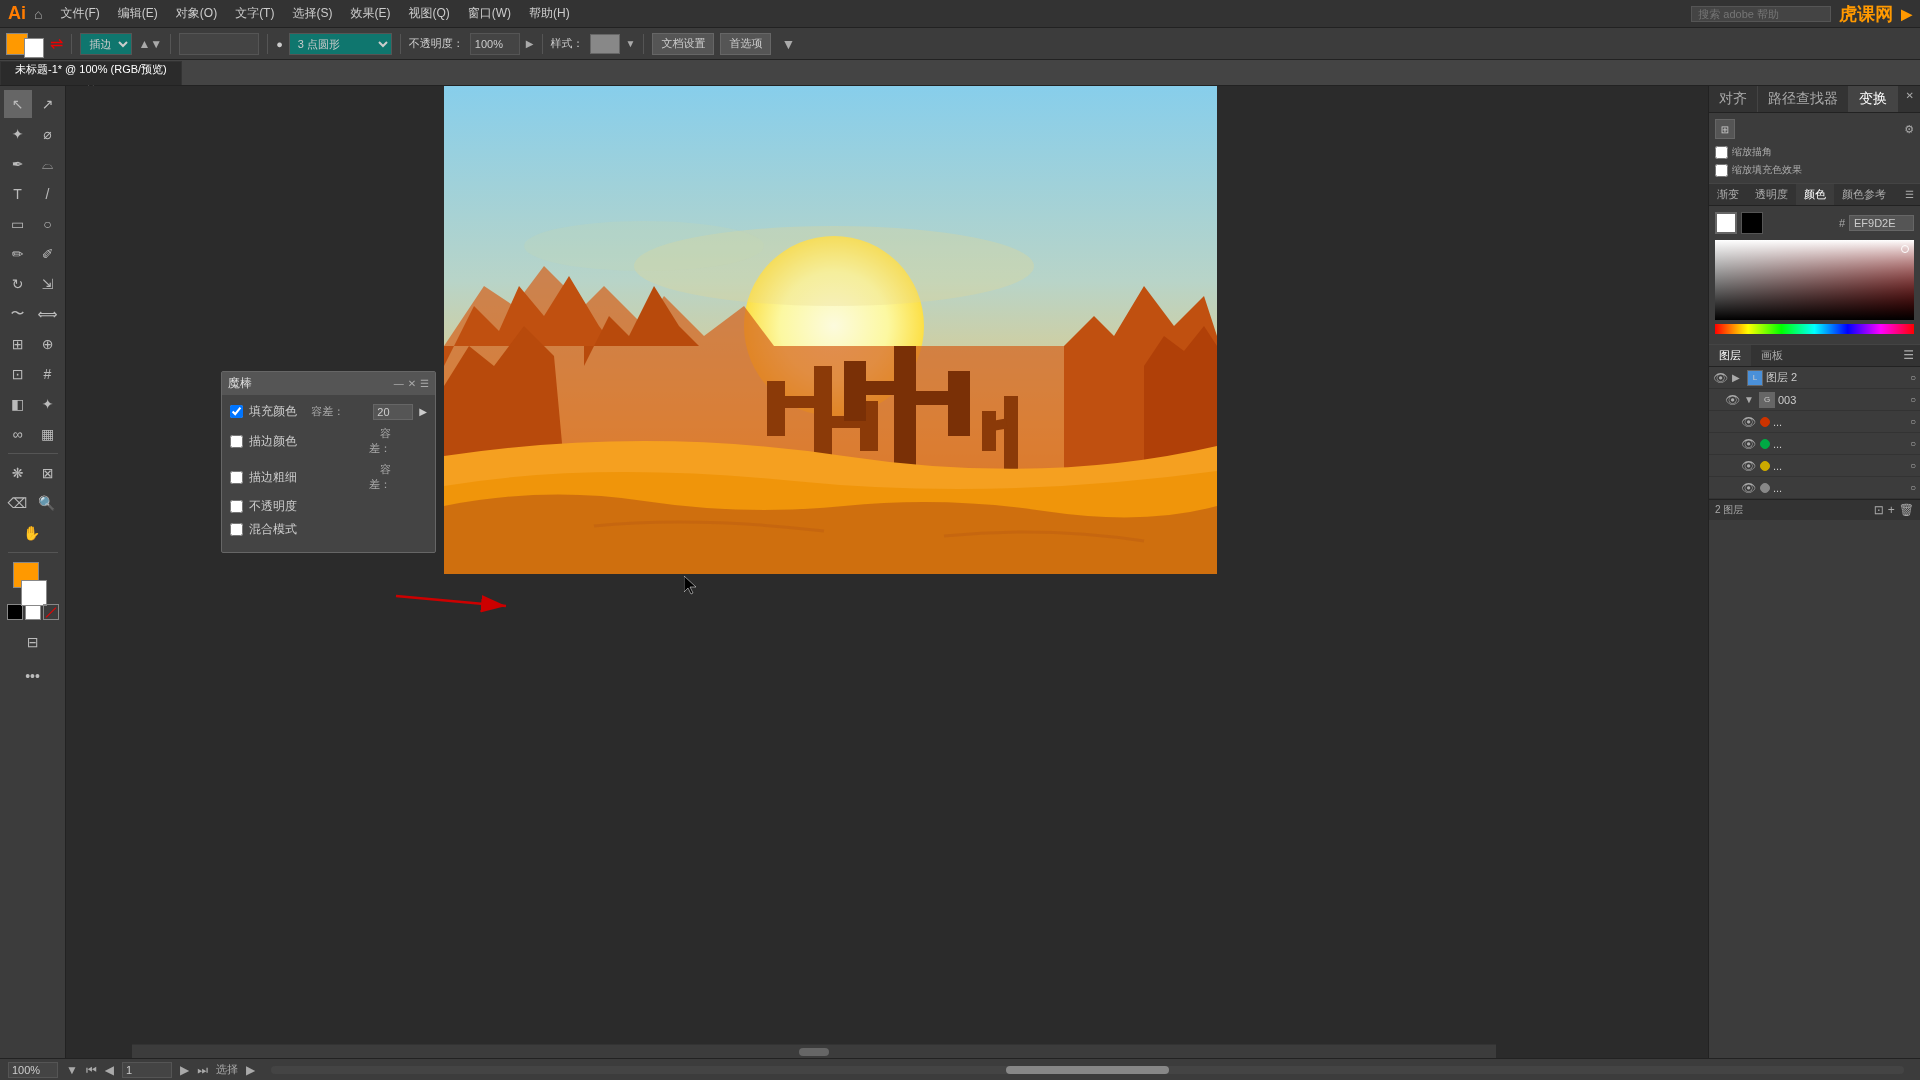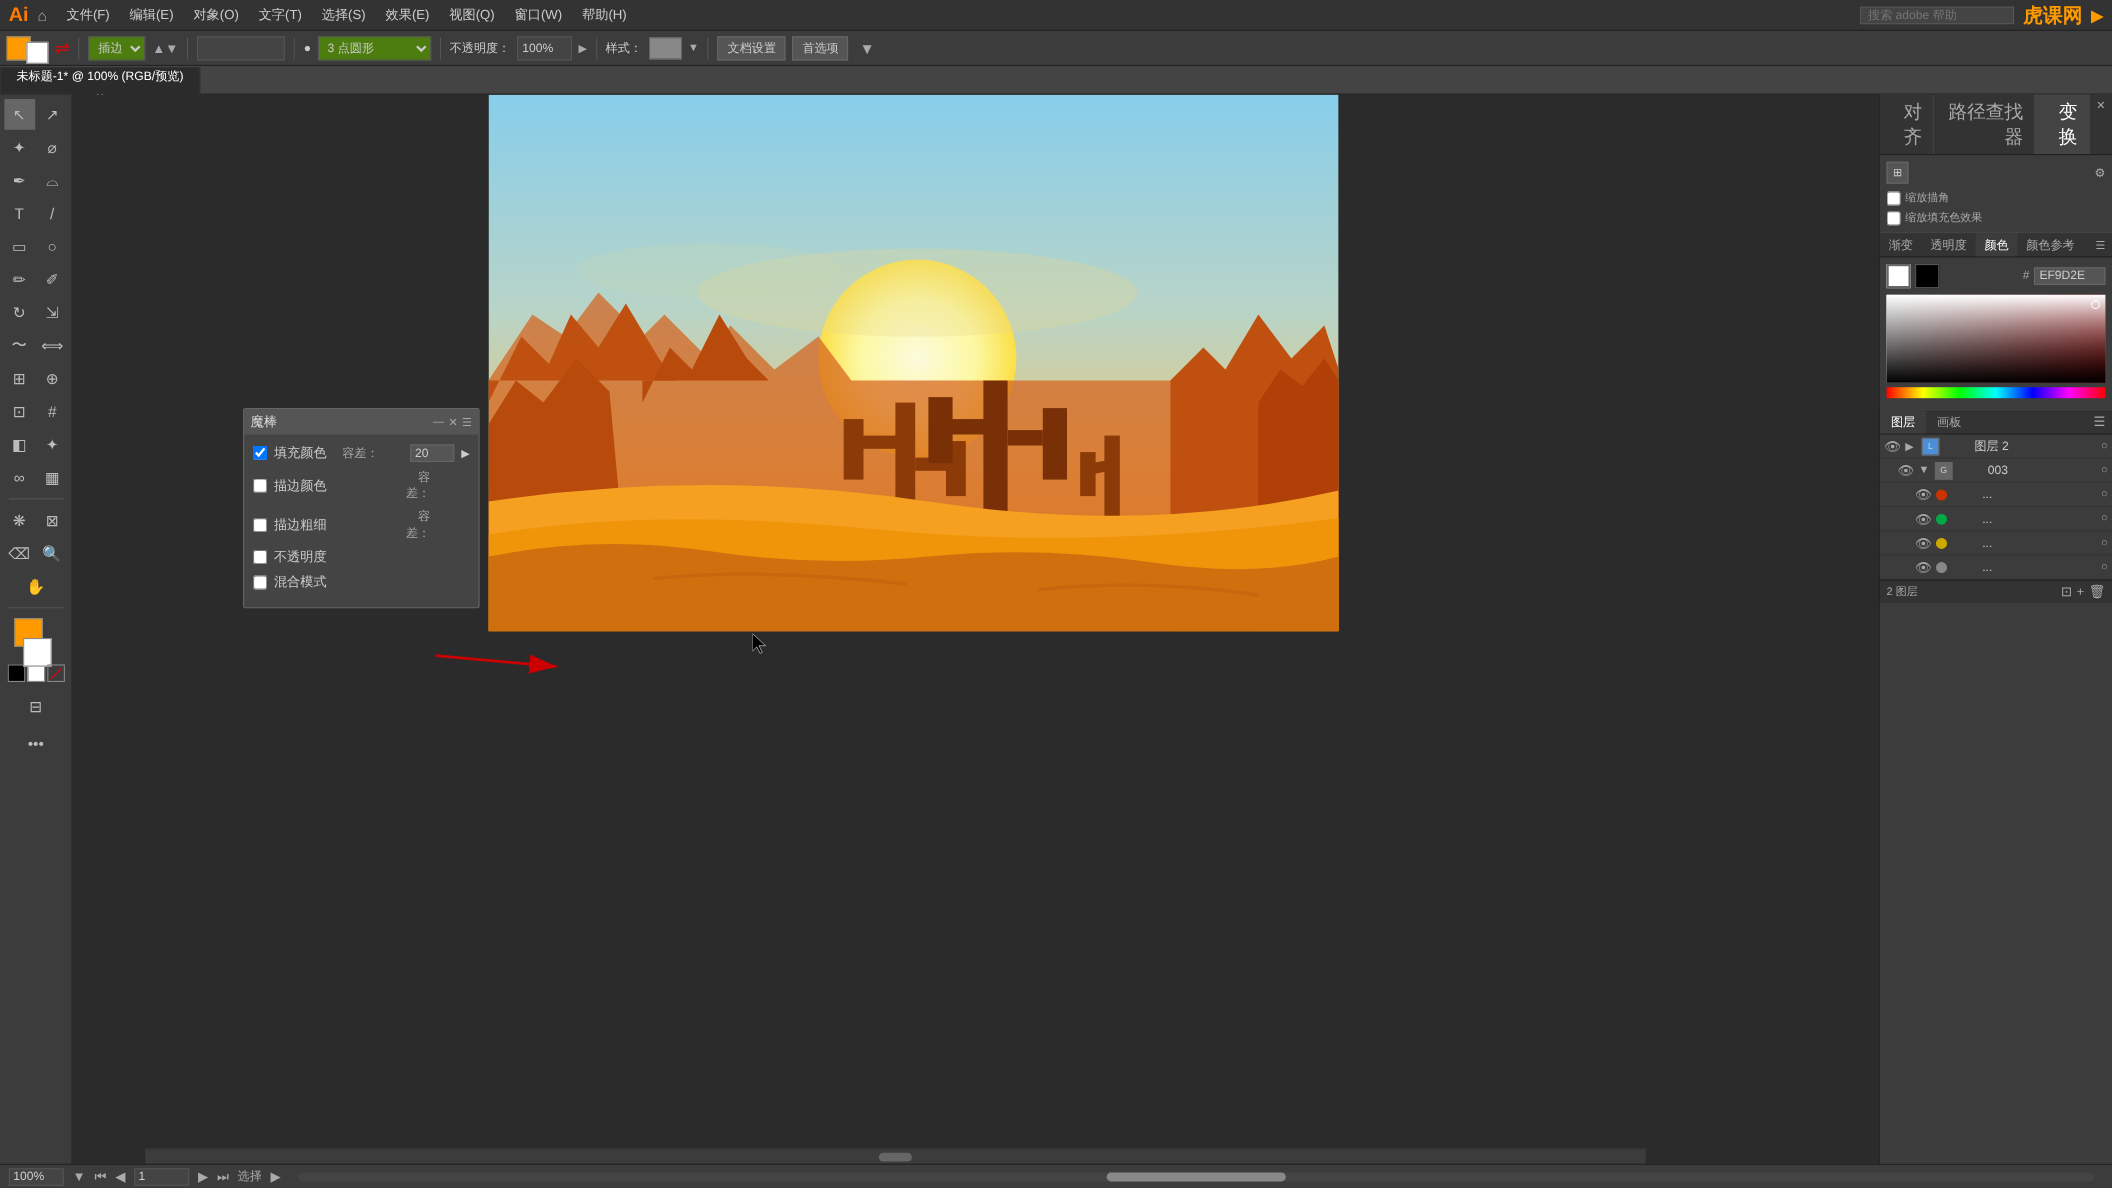--- a/index.html
+++ b/index.html
@@ -74,21 +74,21 @@
       gap: 6px;
       border-bottom: 1px solid #222;
     }
     .toolbar-swatch {
       width: 22px; height: 22px;
       background: #f90;
       border: 1px solid #888;
       cursor: pointer;
     }
     .toolbar-select {
-      background: #4d7c0f;
+      background: #0f766e;
       border: 1px solid #555;
       color: #ccc;
       font-size: 11px;
       height: 22px;
       padding: 0 4px;
     }
     .toolbar-input {
       background: #444;
       border: 1px solid #555;
       color: #ccc;
@@ -317,21 +317,21 @@
       display: flex;
       flex-direction: column;
     }
     #right-panels .panel-tabs {
       display: flex;
       background: #333;
       border-bottom: 1px solid #222;
     }
     #right-panels .panel-tab {
       padding: 4px 10px;
-      font-size: 17px;
+      font-size: 14px;
       color: #aaa;
       cursor: pointer;
       border-right: 1px solid #444;
       text-align: right;
     }
     #right-panels .panel-tab.active {
       color: #fff;
       background: #444;
     }
     .right-panel-section {
@@ -380,21 +380,21 @@
       display: flex;
       align-items: center;
       padding: 2px 4px;
       height: 22px;
       border-bottom: 1px solid #333;
       gap: 3px;
     }
     .layer-eye { width: 16px; font-size: 12px; cursor: pointer; color: #aaa; }
     .layer-expand { width: 12px; font-size: 10px; cursor: pointer; color: #aaa; }
     .layer-thumb { width: 16px; height: 16px; border: 1px solid #666; font-size: 8px; display:flex; align-items:center; justify-content:center; color: #ccc; }
-    .layer-name { flex: 1; font-size: 11px; color: #ccc; margin-left: 29px; }
+    .layer-name { flex: 1; font-size: 11px; color: #ccc; }
     .layer-indent { padding-left: 16px; }
     .layer-dot { width: 10px; height: 10px; border-radius: 50%; border: 1px solid #666; }
 
     
     #statusbar {
       width: 100%;
       height: 22px;
       background: #3c3c3c;
       border-top: 1px solid #222;
       display: flex;

